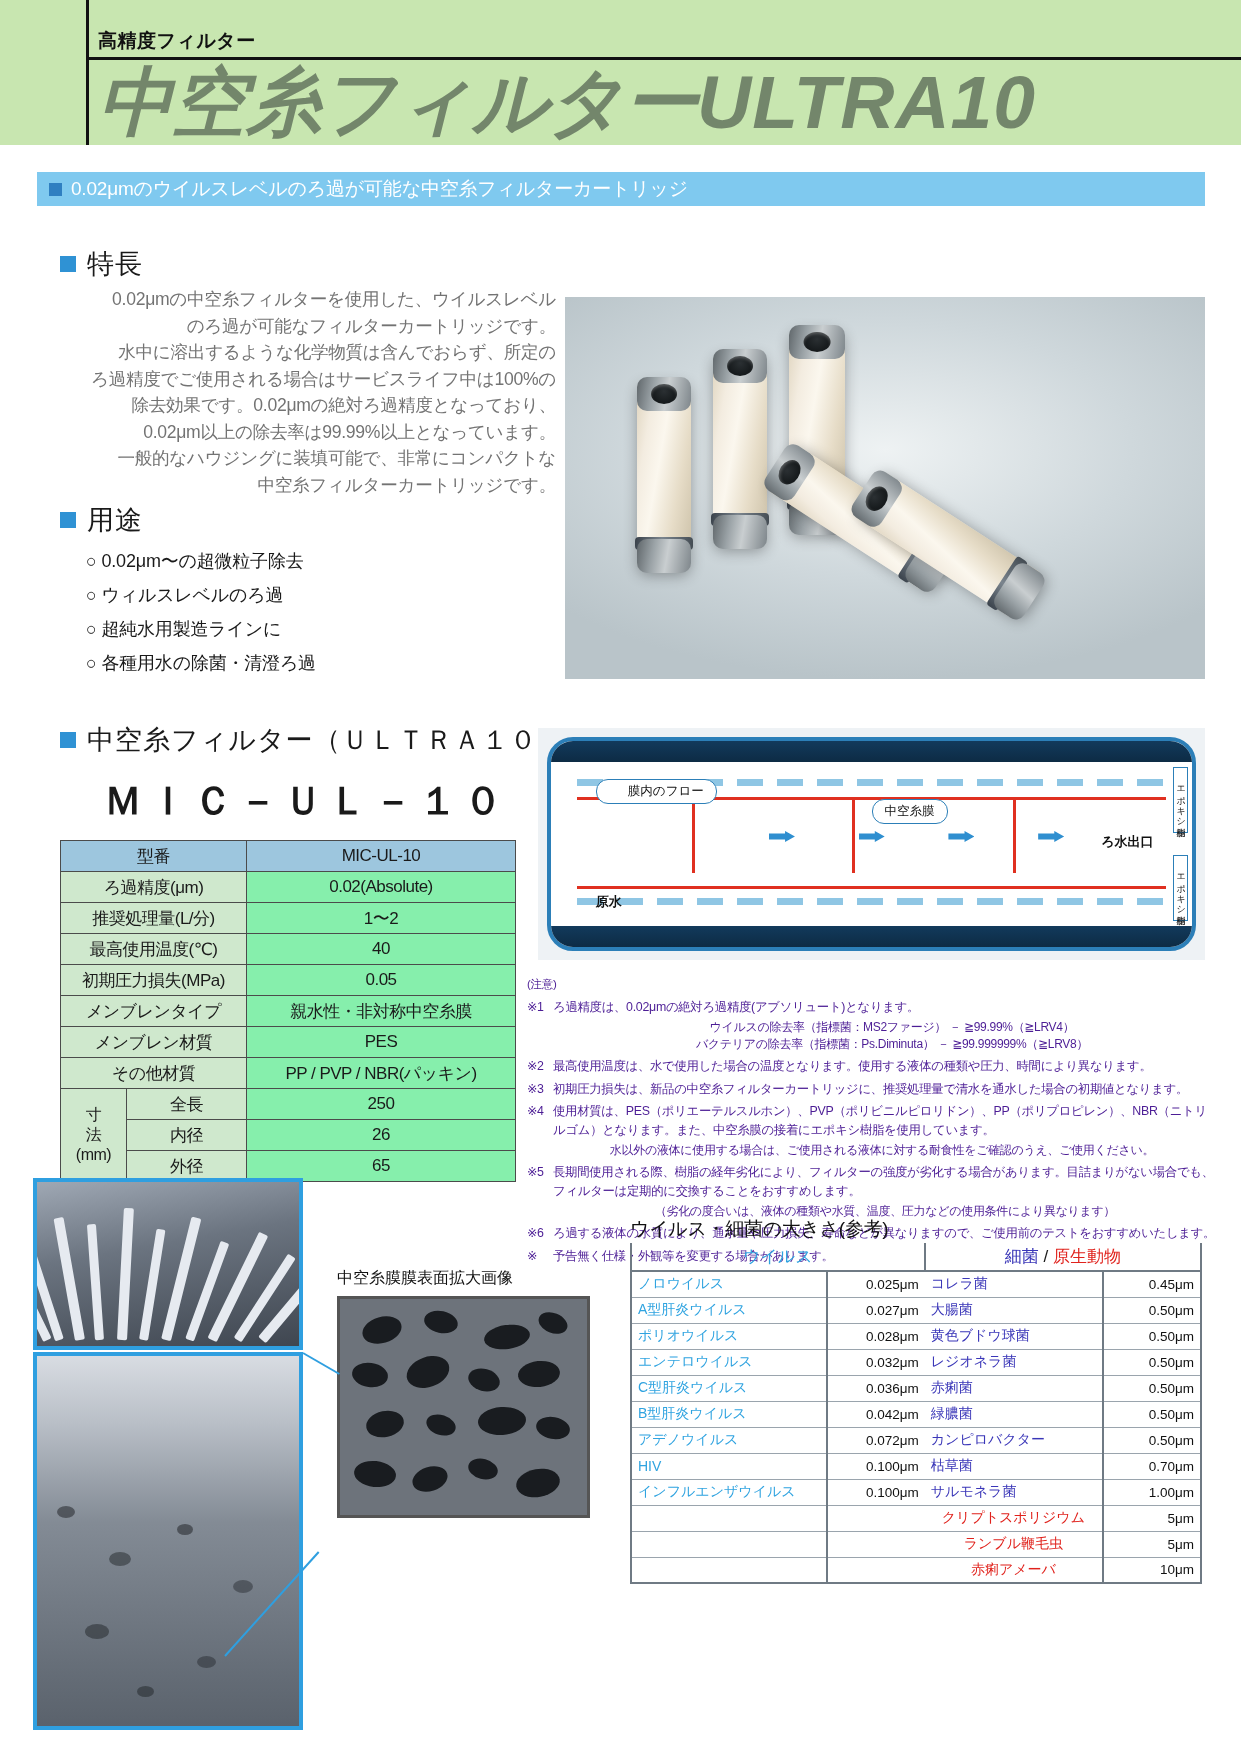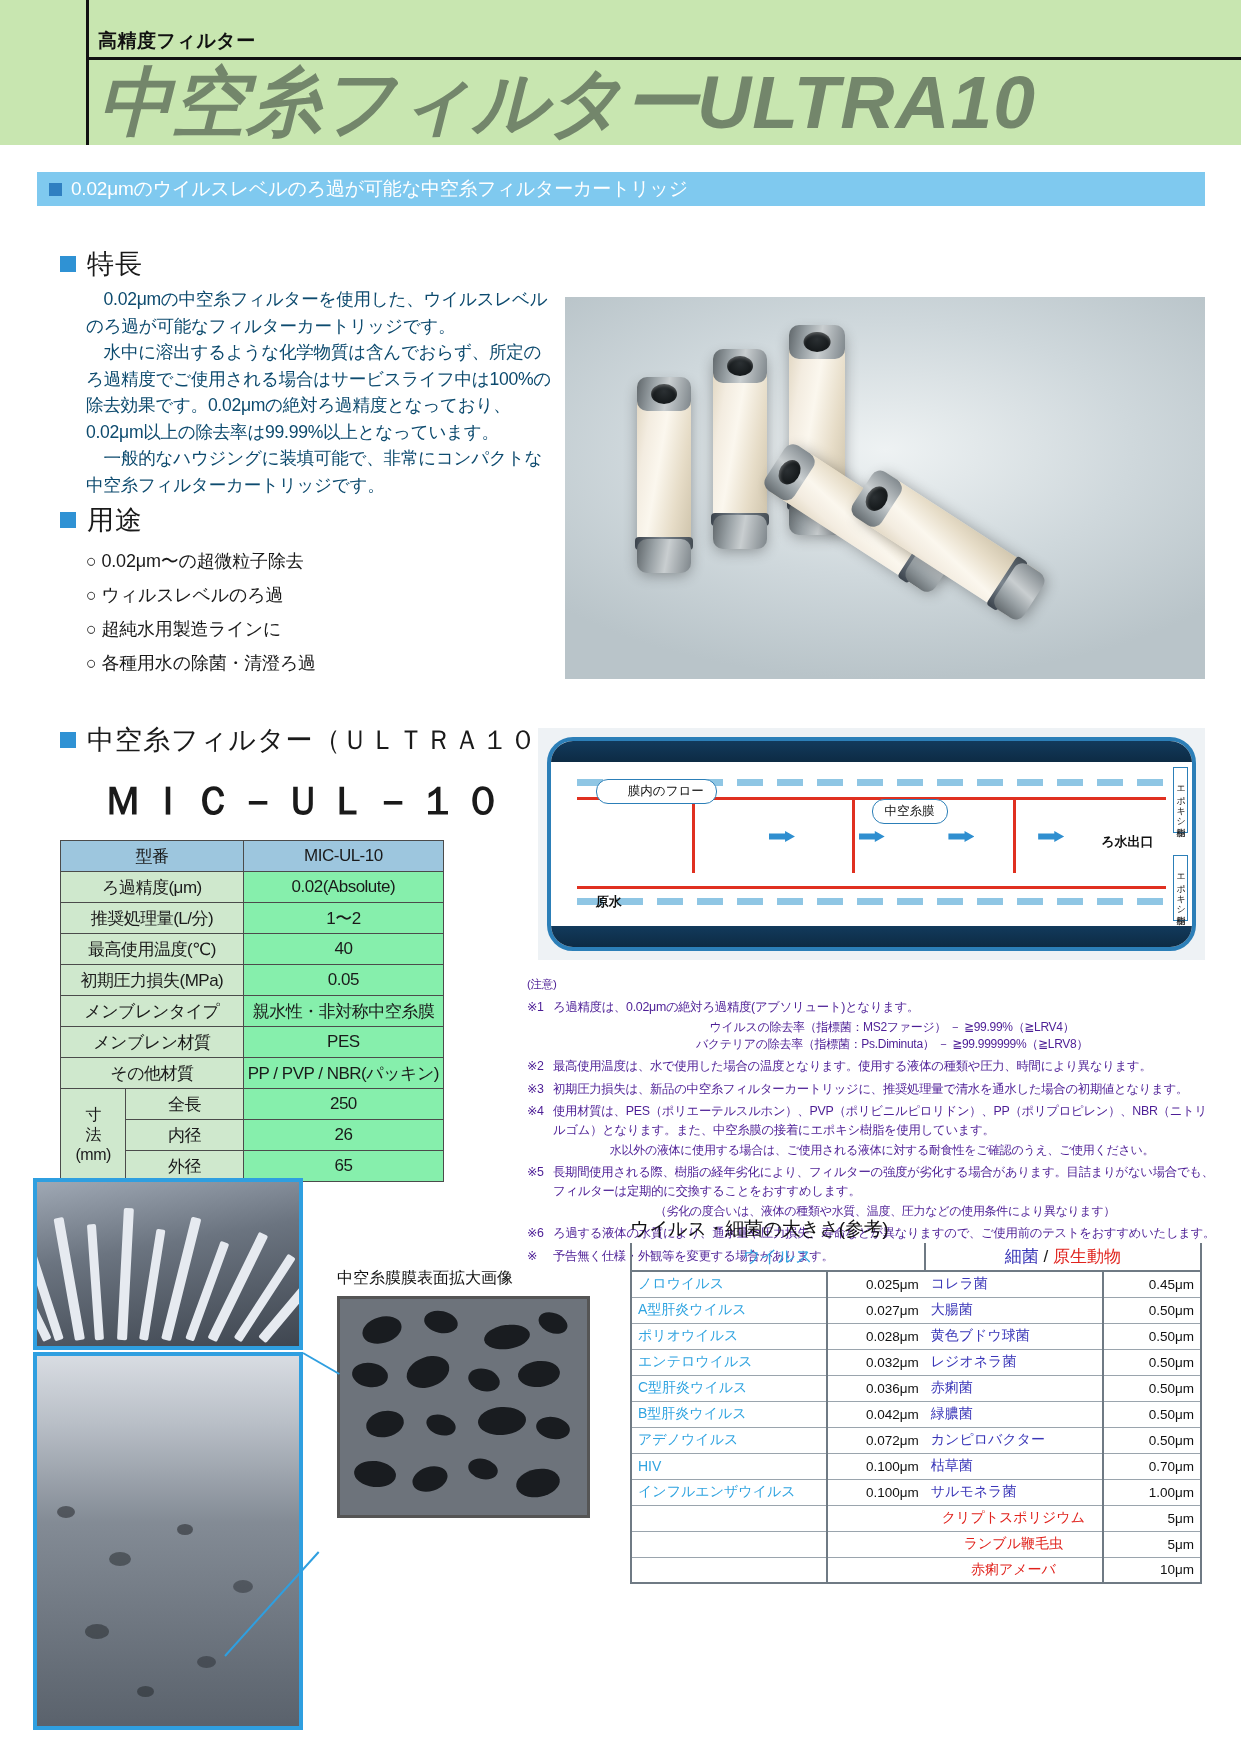--- a/index.html
+++ b/index.html
@@ -57,22 +57,22 @@
 
   
   .sec-head { position: absolute; display: flex; align-items: center; }
   .sec-sq { width: 16px; height: 16px; background: #2f92d4; margin-right: 11px; flex:0 0 auto;}
   .sec-title { font-size: 27px; color: #1a1a1a; letter-spacing: 1px; white-space: nowrap;}
 
   
   #features-head { left: 60px; top: 246px; }
   .feature-body {
     position: absolute; left: 86px; top: 286px; width: 470px;
-    font-size: 17.6px; line-height: 26.5px; color: #0c4a6e;
-    letter-spacing: -0.3px; text-align: left;
+    font-size: 17.6px; line-height: 26.5px; color: #737373;
+    letter-spacing: -0.3px; text-align: right;
   }
   .feature-body p { text-indent: 1em; margin: 0; }
 
   
   .photo {
     position: absolute; left: 565px; top: 297px; width: 640px; height: 382px;
     background:
       radial-gradient(ellipse 70% 60% at 50% 40%, #eef2f3 0%, #cfd8dc 55%, #b9c4c9 100%);
     overflow: hidden;
   }
@@ -114,21 +114,21 @@
   #model-head { left: 60px; top: 722px; }
   .model-code {
     position: absolute; left: 96px; top: 774px; width: 420px;
     text-align: center;
     font-size: 39px; font-weight: bold; letter-spacing: 6px;
     color: #1a1a1a;
   }
 
   
   .spec-table {
-    position: absolute; left: 60px; top: 840px; width: 384px;
+    position: absolute; left: 60px; top: 840px; width: 456px;
     border-collapse: collapse;
     font-size: 17px;
   }
   .spec-table td {
     border: 1px solid #4b4b4b;
     height: 31px; padding: 0 4px;
     text-align: center;
     white-space: nowrap;
     letter-spacing: -0.5px;
   }

